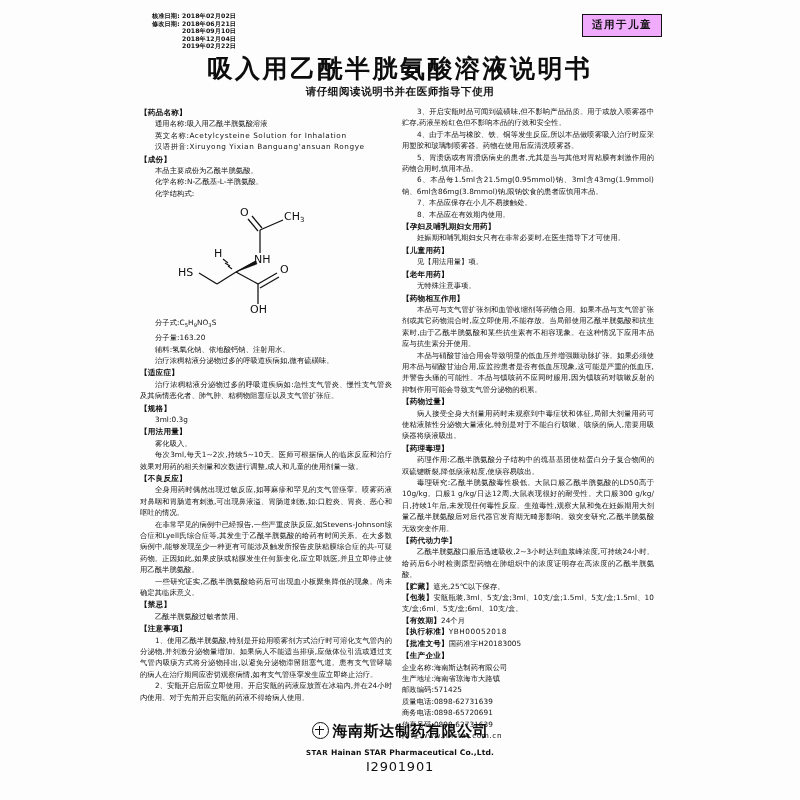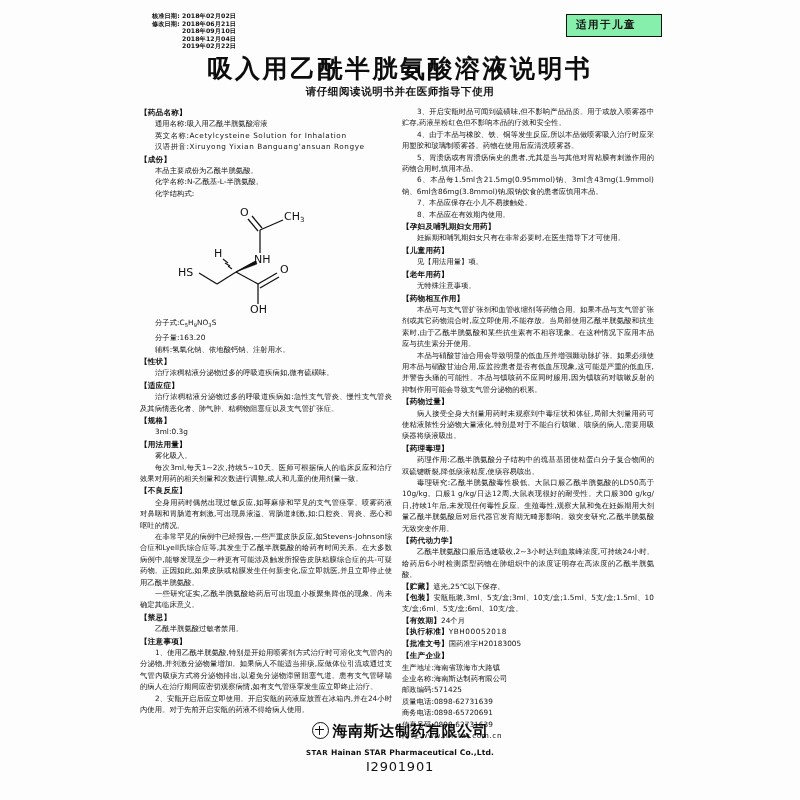--- a/index.html
+++ b/index.html
@@ -36,26 +36,26 @@
   .dates .row { white-space: nowrap; }
   .dates .row .lbl { display: inline-block; }
   .dates .row.indent { padding-left: 30px; }
 
   
   .child-badge {
     position: absolute;
     right: 138px;
     top: 14px;
     border: 1.4px solid #111;
-    padding: 3px 25px 4px 9px;
+    padding: 3px 9px 4px 9px;
     font-size: 10.5px;
     font-weight: bold;
     letter-spacing: 1.5px;
     color: #111;
-    background: #86efac;
+    background: #f0abfc;
   }
 
   
   .title {
     position: absolute;
     left: 0; right: 0;
     top: 52px;
     text-align: center;
     font-size: 25px;
     font-weight: bold;
@@ -257,21 +257,20 @@
           </g>
         </svg>
       </div>
 
       <div class="line ind formula">
         <span>分子式:</span><span>C<sub>5</sub>H<sub>9</sub>NO<sub>3</sub>S</span>
       </div>
       <div class="line ind">分子量:163.20</div>
       <div class="line ind">辅料:氢氧化钠、依地酸钙钠、注射用水。</div>
 
-      <div class="sec-h">【性状】</div>
       <div class="para">治疗浓稠粘液分泌物过多的呼吸道疾病如,微有硫磺味。</div>
 
       <div class="sec-h">【适应症】</div>
       <div class="para">治疗浓稠粘液分泌物过多的呼吸道疾病如:急性支气管炎、慢性支气管炎及其病情恶化者、肺气肿、粘稠物阻塞症以及支气管扩张症。</div>
 
       <div class="sec-h">【规格】</div>
       <div class="line ind">3ml:0.3g</div>
 
       <div class="sec-h">【用法用量】</div>
       <div class="line ind">雾化吸入。</div>
@@ -337,22 +336,22 @@
 
       <div class="line">
         <span class="sec-h" style="display:inline">【执行标准】</span><span class="en">YBH00052018</span>
       </div>
 
       <div class="line">
         <span class="sec-h" style="display:inline">【批准文号】</span><span>国药准字H20183005</span>
       </div>
 
       <div class="sec-h">【生产企业】</div>
+      <div class="line">企业名称:海南斯达制药有限公司</div>
       <div class="line">生产地址:海南省琼海市大路镇</div>
-      <div class="line">企业名称:海南斯达制药有限公司</div>
       <div class="line">邮政编码:571425</div>
       <div class="line">质量电话:0898-62731639</div>
       <div class="line">商务电话:0898-65720691</div>
       <div class="line">传真号码:0898-62731639</div>
       <div class="line">
         <span>网    址:</span><span class="en">www.hnstar.com.cn</span>
       </div>
 
     </div>
   </div>

